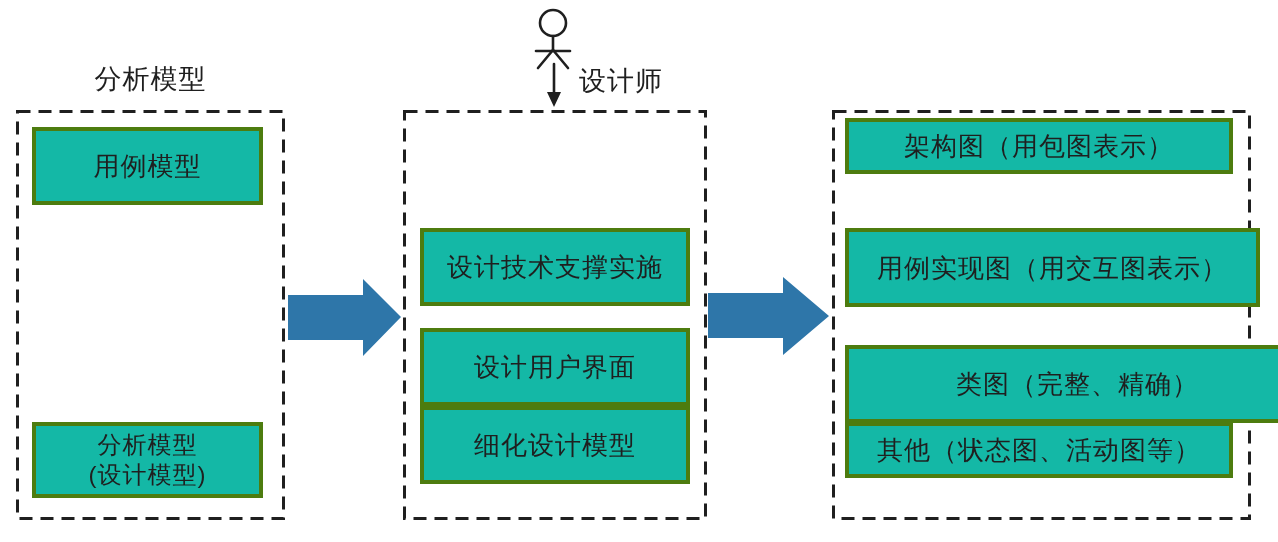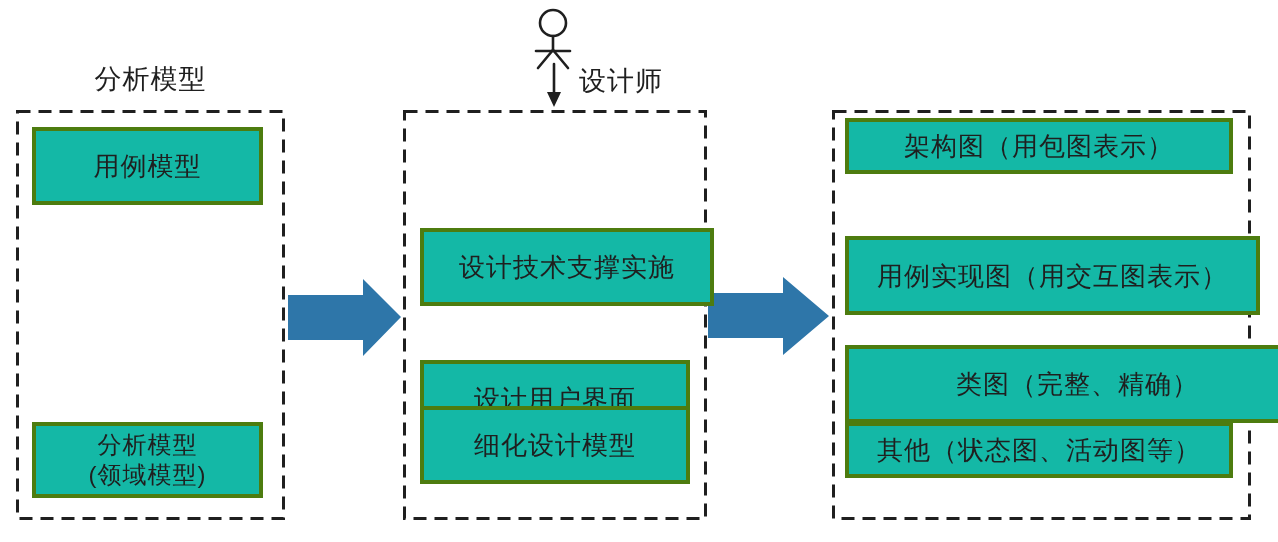--- a/index.html
+++ b/index.html
@@ -93,37 +93,37 @@
   </svg>
 
   <div class="col-title" style="left:16px; width:269px;">分析模型</div>
   <div class="actor-label">设计师</div>
 
   <div class="box" style="left:32px; top:127px; width:231px; height:78px;">
     <span>用例模型</span>
   </div>
   <div class="box two-line" style="left:32px; top:422px; width:231px; height:76px;">
     <span>分析模型</span>
-    <span>(领域模型)</span>
+    <span>(设计模型)</span>
   </div>
 
-  <div class="box" style="left:420px; top:228px; width:294px; height:78px;">
+  <div class="box" style="left:420px; top:228px; width:270px; height:78px;">
     <span>设计技术支撑实施</span>
   </div>
-  <div class="box" style="left:420px; top:328px; width:270px; height:78px;margin-top:32px;">
+  <div class="box" style="left:420px; top:328px; width:270px; height:78px;">
     <span>设计用户界面</span>
   </div>
   <div class="box" style="left:420px; top:406px; width:270px; height:78px;">
     <span>细化设计模型</span>
   </div>
 
   <div class="box" style="left:845px; top:118px; width:388px; height:56px;">
     <span>架构图（用包图表示）</span>
   </div>
-  <div class="box" style="left:845px; top:236px; width:415px; height:79px;">
+  <div class="box" style="left:845px; top:228px; width:415px; height:79px;">
     <span>用例实现图（用交互图表示）</span>
   </div>
   <div class="box" style="left:845px; top:345px; width:465px; height:78px;">
     <span>类图（完整、精确）</span>
   </div>
   <div class="box" style="left:845px; top:422px; width:388px; height:56px;">
     <span>其他（状态图、活动图等）</span>
   </div>
 
 </div>

